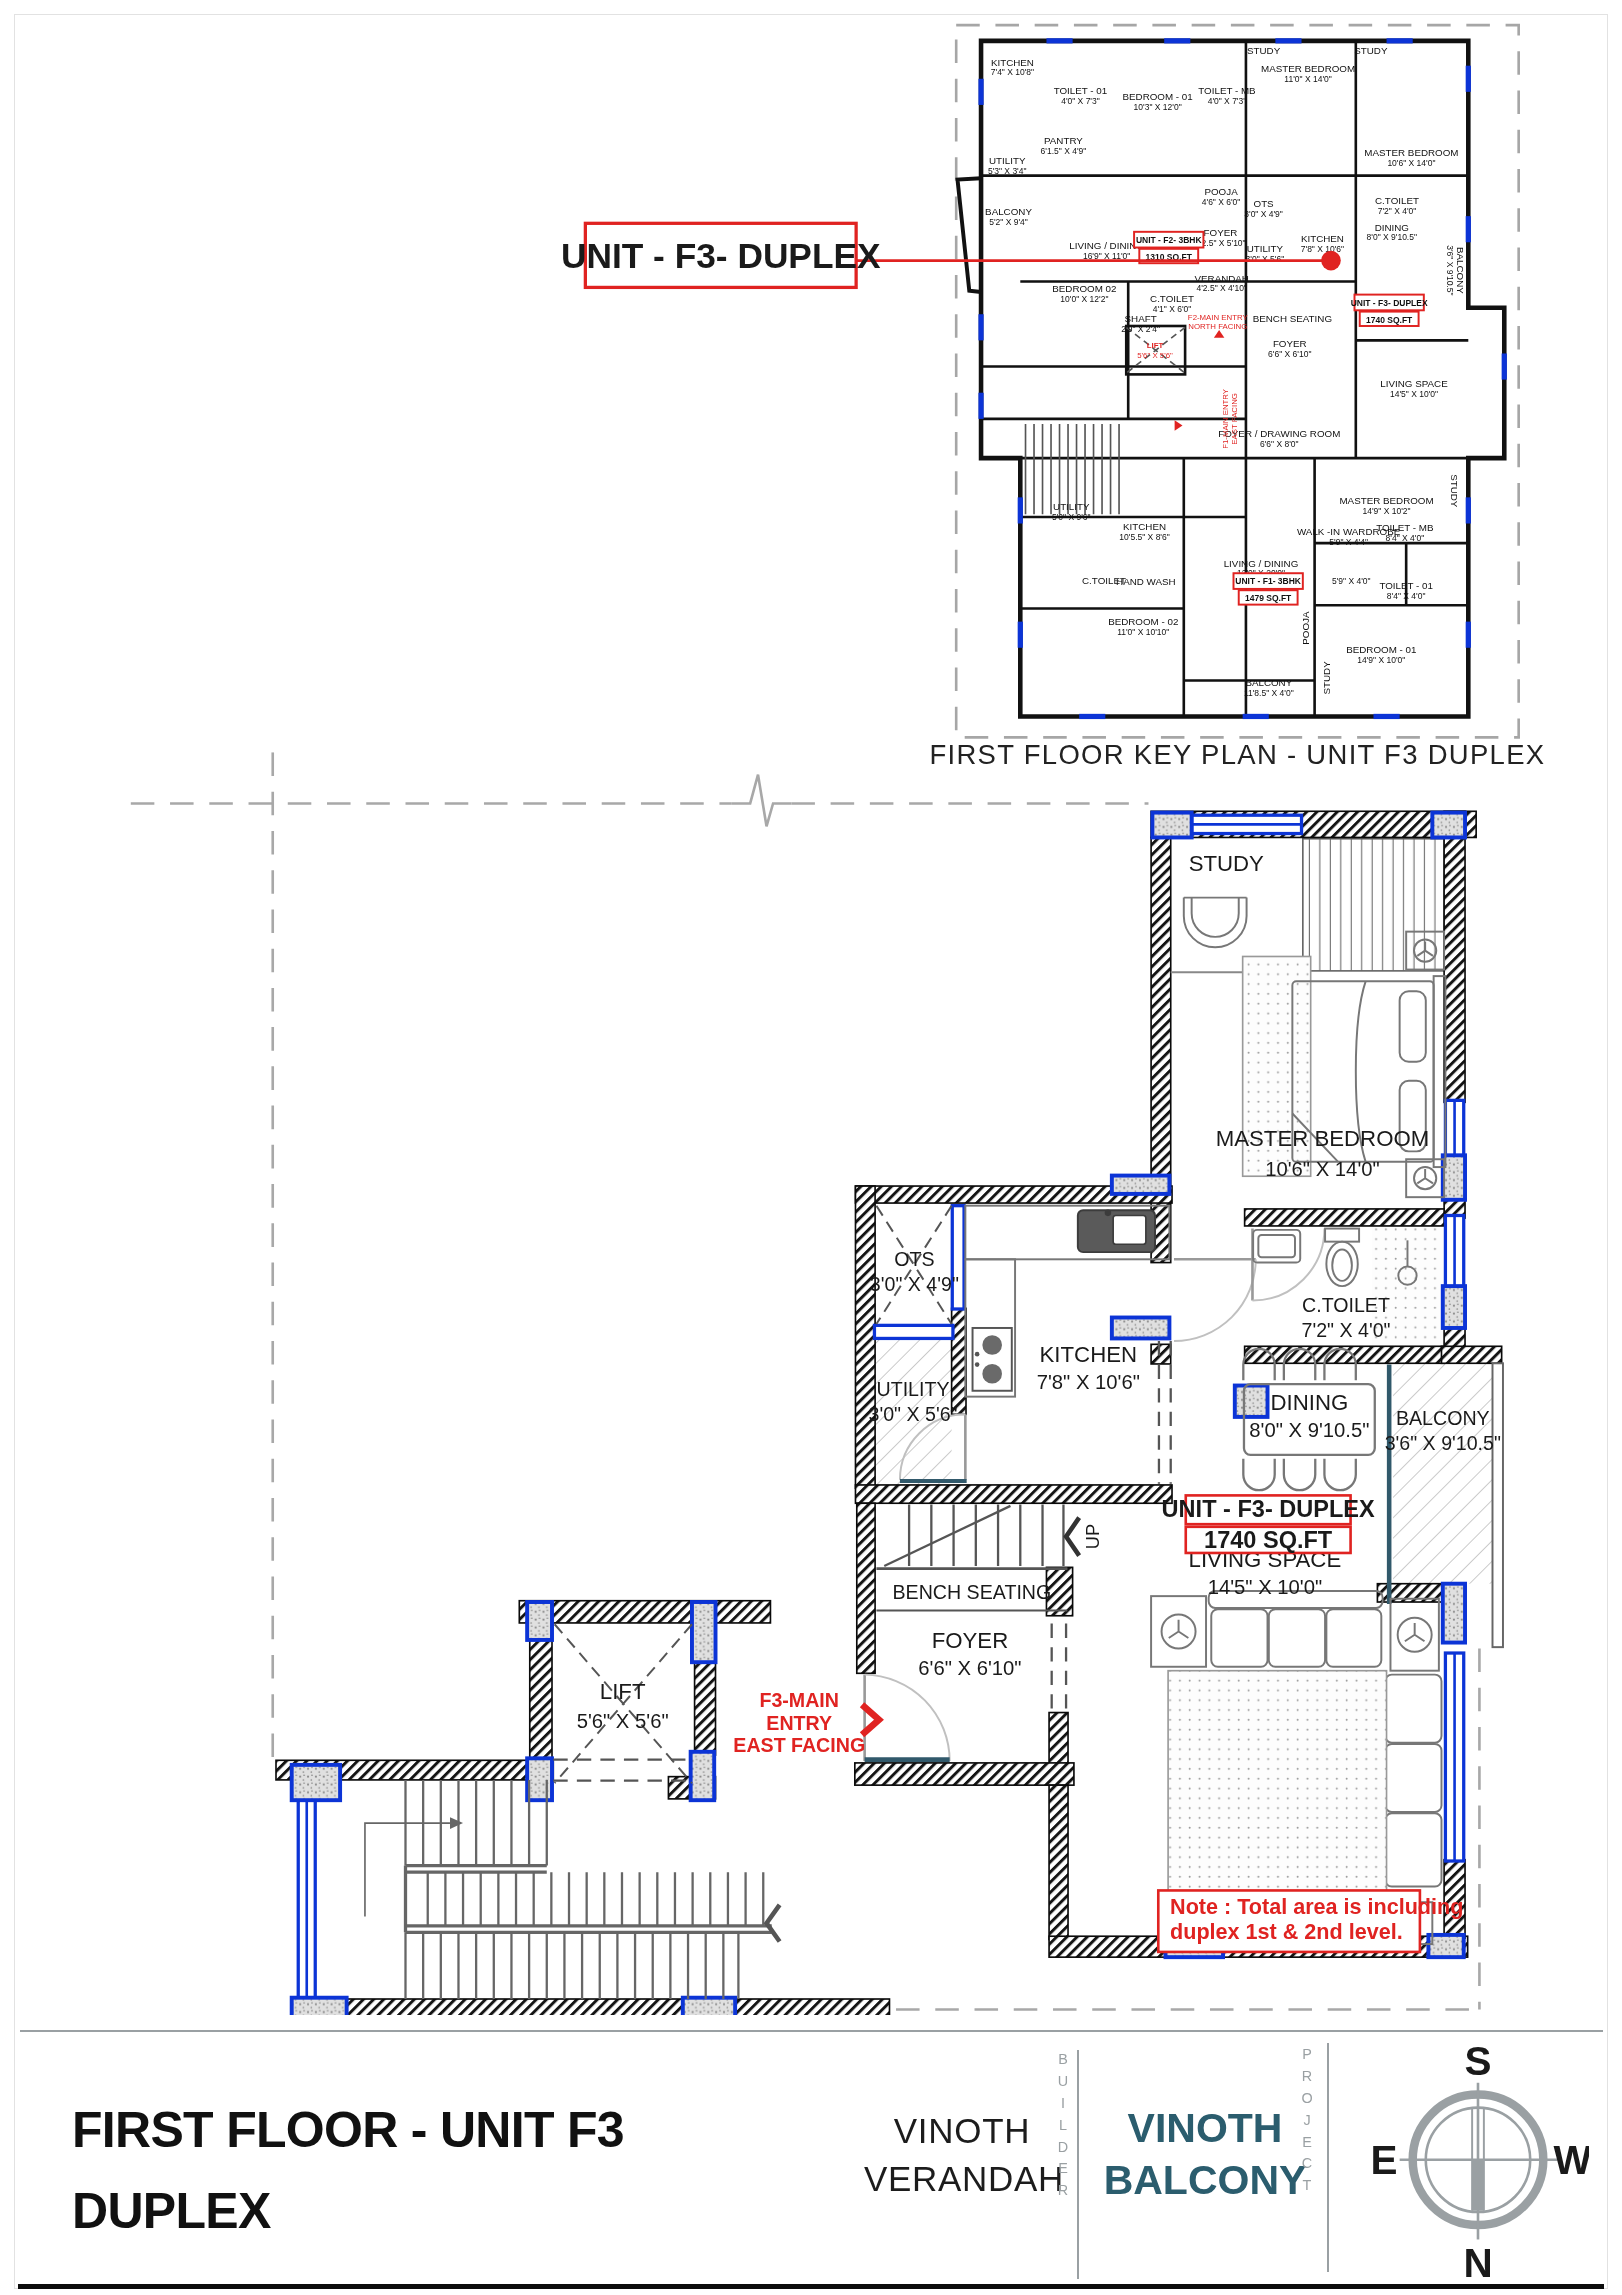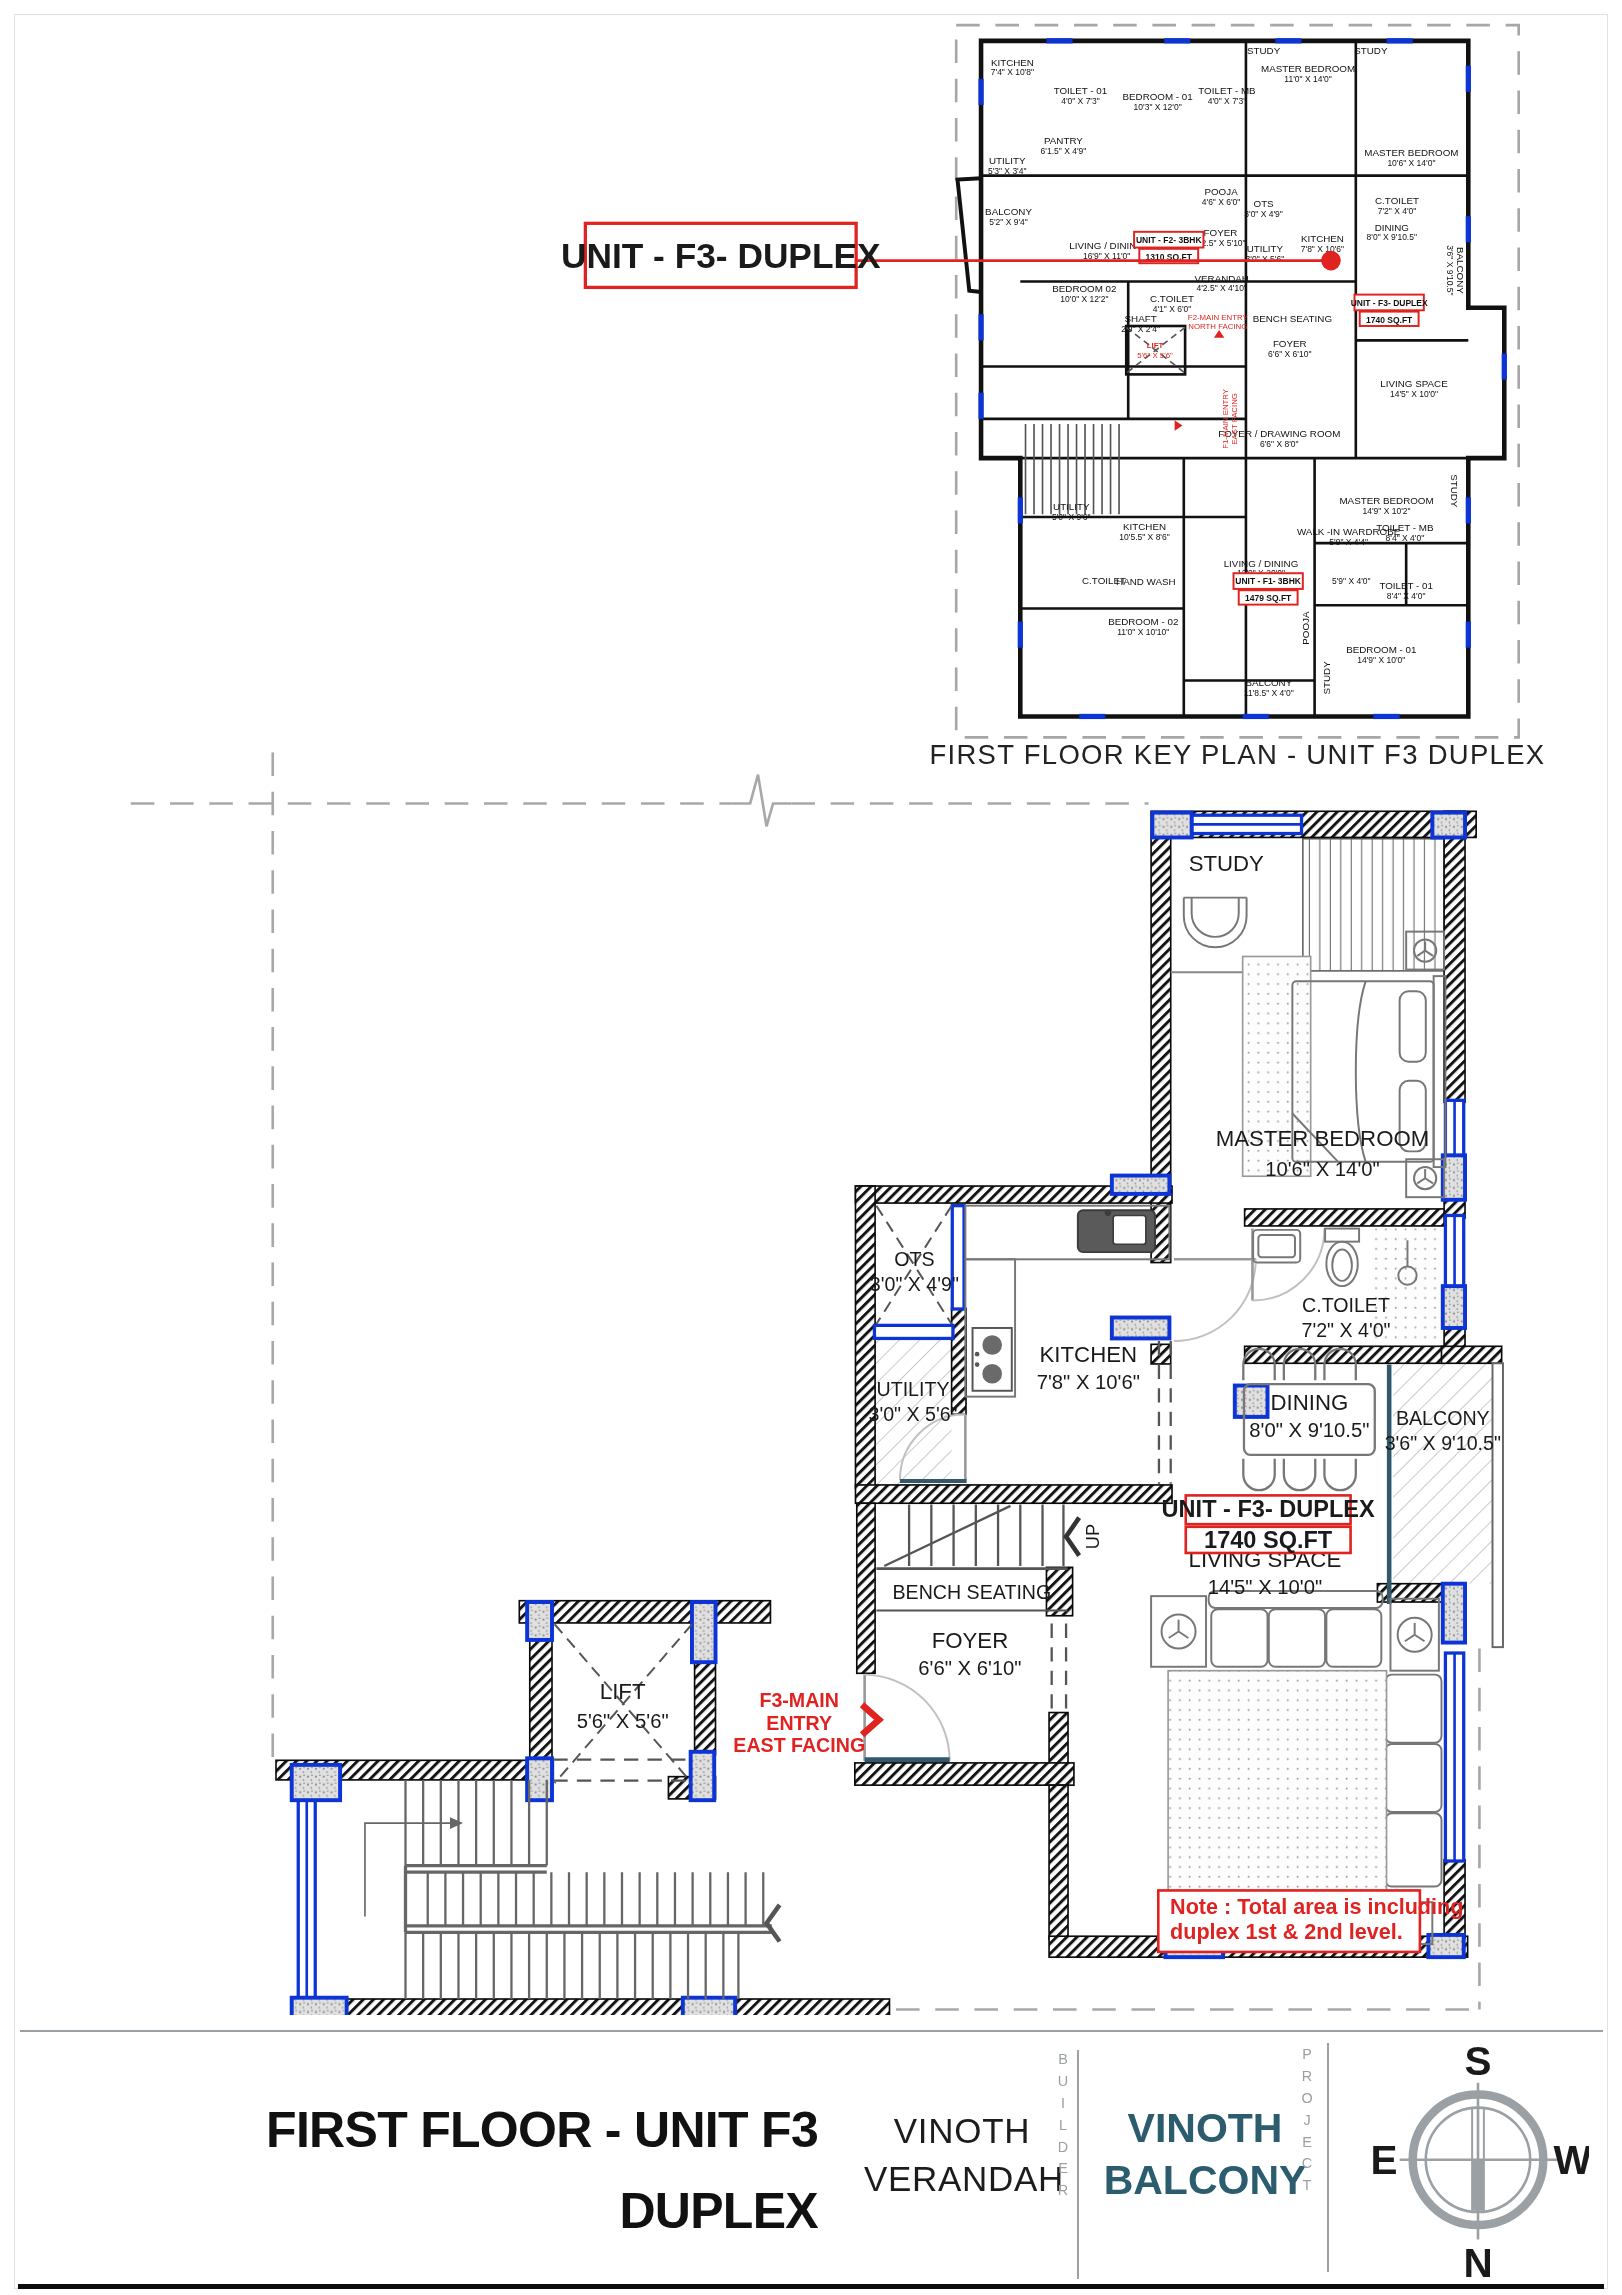--- a/index.html
+++ b/index.html
@@ -18,21 +18,21 @@
   .caption{font-size:42px;letter-spacing:2px;fill:#222;text-anchor:middle;}
   .callout-text{font-size:54px;font-weight:bold;text-anchor:middle;}
   .unittag{font-size:36px;font-weight:bold;text-anchor:middle;}
   .note-text{font-size:33px;font-weight:bold;fill:#e02321;}
   .entry-red{font-size:30px;font-weight:600;fill:#e02321;text-anchor:middle;}
   .up-lbl{font-size:28px;text-anchor:middle;}
   
   .tb{position:absolute;left:0;top:2030px;width:1622px;height:259px;}
   .tb-topline{position:absolute;left:19.6px;top:0;width:1583px;height:0;border-top:2.6px solid #9aa0a3;}
   .tb-bottombar{position:absolute;left:18.3px;top:254px;width:1586px;height:5.2px;background:#0c0c0c;}
-  .tb-title{position:absolute;left:72px;top:60px;width:746px;text-align:right;font-weight:bold;font-size:50px;letter-spacing:-0.7px;line-height:81px;color:#111;}
+  .tb-title{position:absolute;left:72px;top:60px;width:746px;text-align:left;font-weight:bold;font-size:50px;letter-spacing:-0.7px;line-height:81px;color:#111;}
   .tb-builder{position:absolute;left:864px;top:77px;width:196px;text-align:center;font-size:35px;font-weight:400;line-height:48px;color:#1c1c1c;letter-spacing:0.7px;}
   .vword{position:absolute;writing-mode:vertical-rl;text-orientation:upright;font-size:14.4px;color:#9aa0a3;letter-spacing:5.9px;}
   .vr{position:absolute;width:2px;background:#9aa0a3;}
   .tb-project{position:absolute;left:1094px;top:72px;width:222px;text-align:center;font-size:41px;font-weight:bold;line-height:52px;color:#2b5d6e;letter-spacing:0px;}
 </style>
 </head>
 <body>
 
 
 

